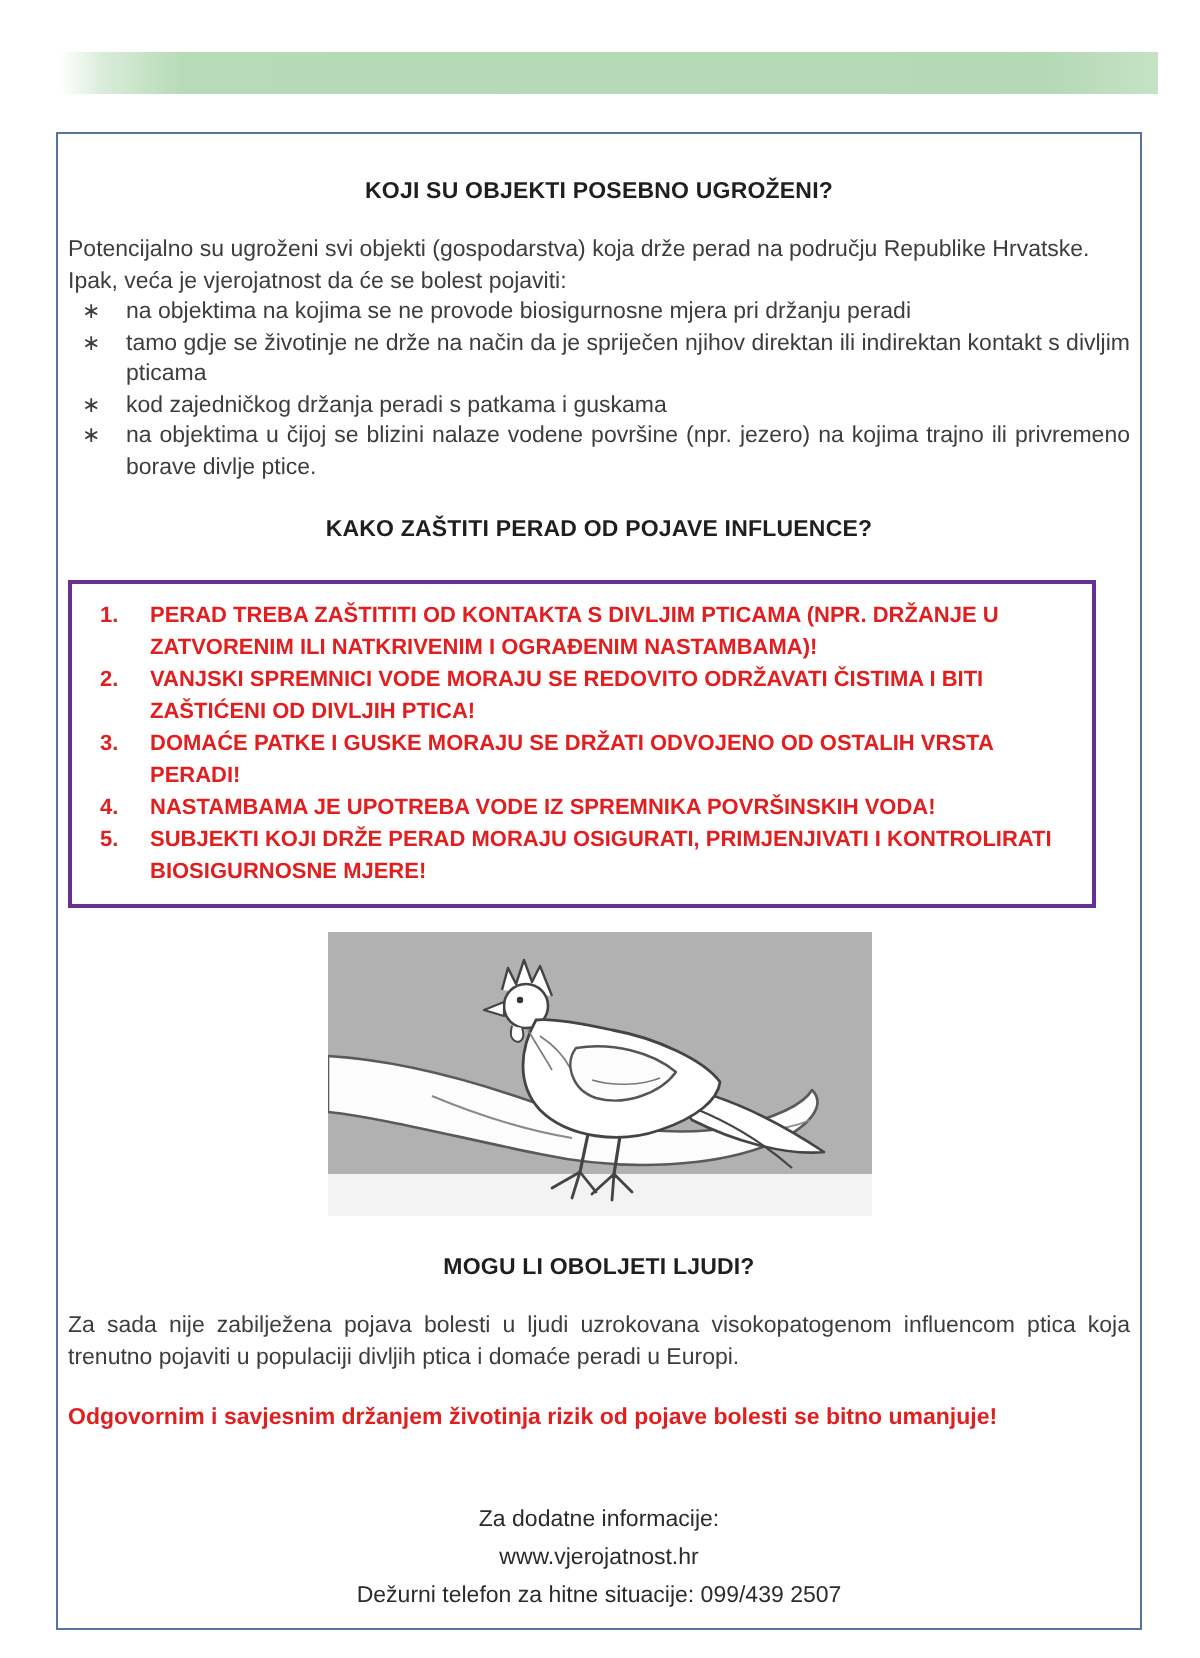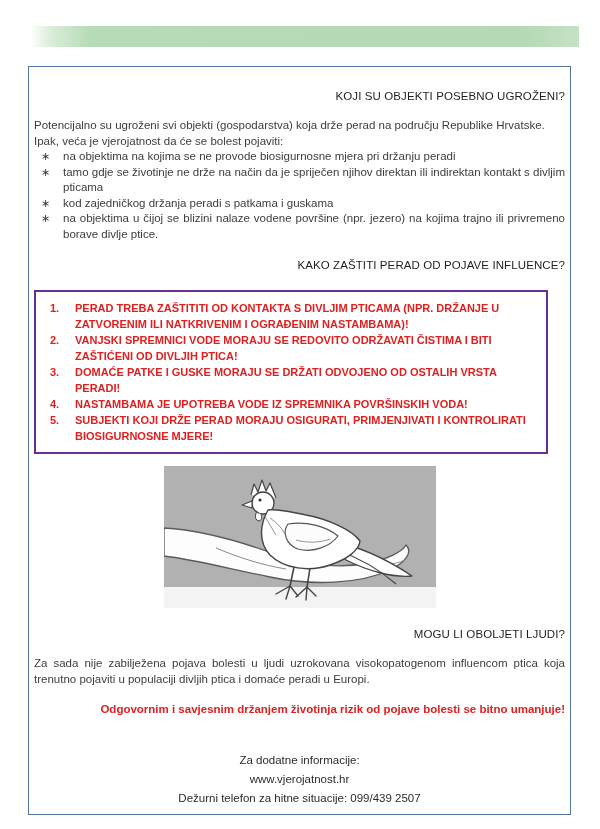--- a/index.html
+++ b/index.html
@@ -16,22 +16,22 @@
     background:linear-gradient(90deg,#ffffff 0%,#d9ecd9 4%,#b7dbb7 11%,#b5d9b5 90%,#c6e2c6 100%);
   }
   .main-box{
     position:absolute;left:28px;top:66px;width:543px;height:749px;
     border:1.5px solid #54739e;
     background:#ffffff;
     box-sizing:border-box;
     padding:14px 5px 0 5px;
   }
   h1,h2,h3{
-    margin:0;text-align:right;
-    font-size:11.5px;font-weight:normal;color:#1f1f1f;
+    margin:0;text-align:center;
+    font-size:11.5px;font-weight:bold;color:#1f1f1f;
     letter-spacing:.1px;
   }
   .h-top{margin-top:9px;}
   .body-text{
     font-size:11.5px;line-height:15.5px;color:#3d3d3d;
     text-align:justify;margin:0;
   }
   .intro{margin-top:16px;}
   ul.risk-list{
     list-style:none;margin:0;padding:0;
@@ -69,21 +69,21 @@
     font-weight:bold;color:#e02020;
   }
   .illustration-wrap{
     margin:12px auto 0 auto;
     width:272px;height:142px;
   }
   .h3{margin-top:20px;}
   .human-text{margin-top:16px;}
   .warning{
     margin-top:16px;
-    text-align:right;
+    text-align:left;
     font-size:11.5px;font-weight:bold;color:#e02020;
   }
   .footer{
     margin-top:36px;
     text-align:center;
     font-size:11.5px;line-height:19px;color:#2b2b2b;
   }
   .footer .site{color:#2b2b2b;text-decoration:none;cursor:pointer;}
 </style>
 </head>

